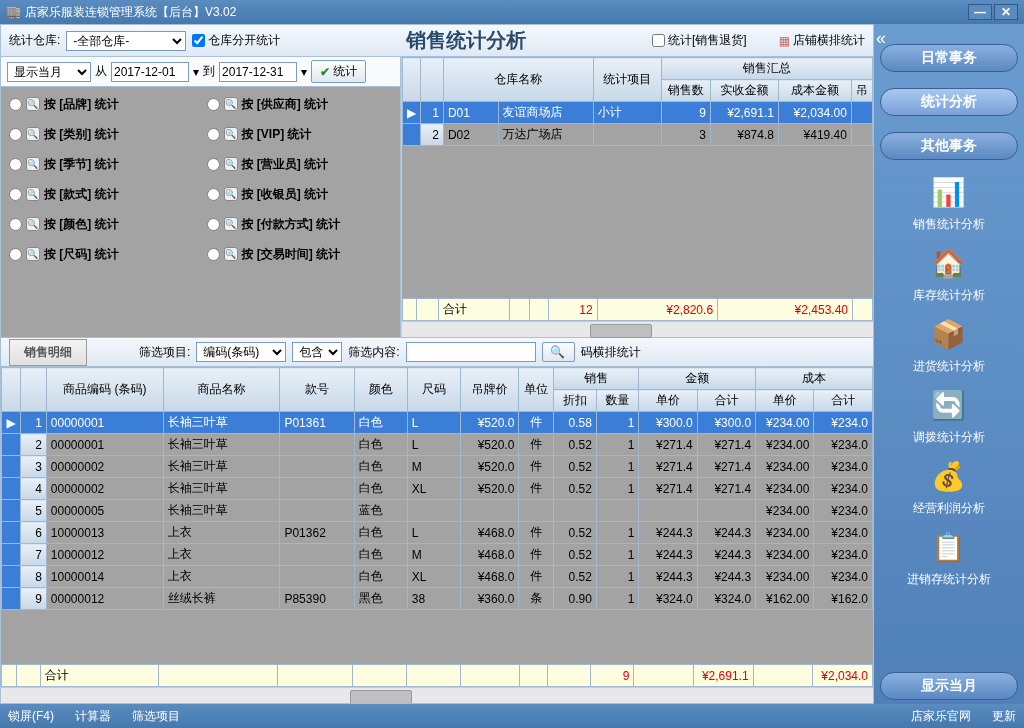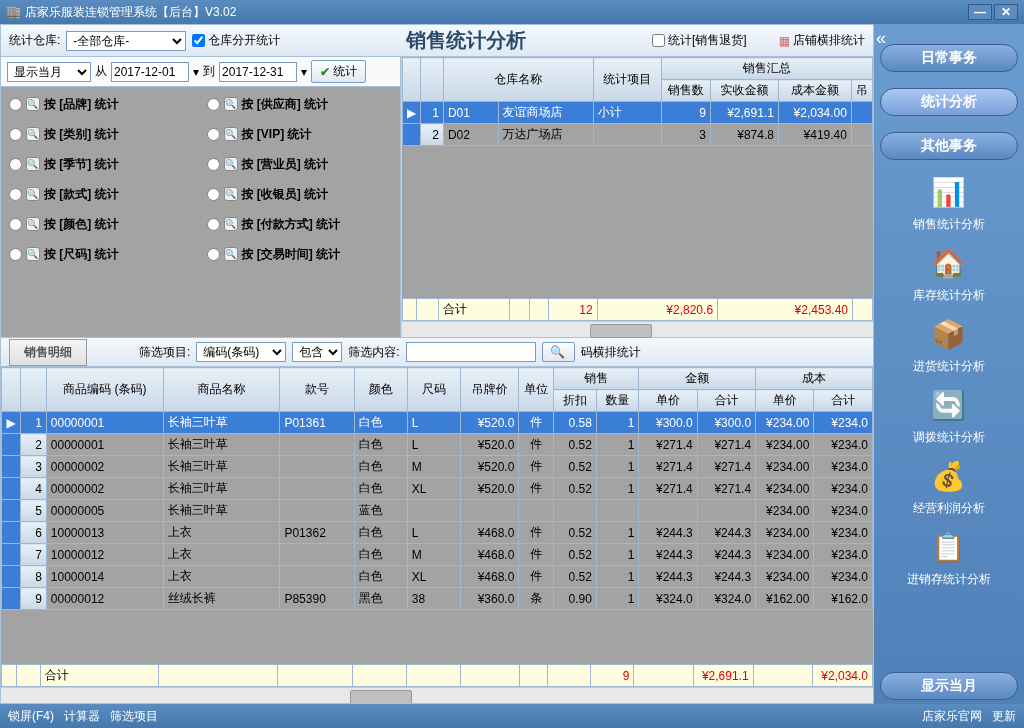--- a/index.html
+++ b/index.html
@@ -38,21 +38,21 @@
 .tab{background:linear-gradient(#f4f4f4,#e0e0e0);border:1px solid #999;padding:4px 14px;font-weight:bold;color:#555;display:inline-block}
 .detailtable{flex:1;overflow:hidden;display:flex;flex-direction:column}
 .footer-total{border-top:1px solid #a8c0d8}
 .sidebar{width:150px;background:linear-gradient(#6a9cd0,#5080b8);display:flex;flex-direction:column;align-items:center;padding:4px 0;gap:2px;position:relative}
 .sidebtn{width:138px;height:28px;background:linear-gradient(#8ab0e0,#5a88c0);border:1px solid #3a6090;border-radius:14px;color:#fff;font-size:14px;font-weight:bold;display:flex;align-items:center;justify-content:center;cursor:pointer}
 .sidebtn.active{background:linear-gradient(#a8c8f0,#7aa0d8)}
 .sideicons{flex:1;display:flex;flex-direction:column;align-items:center;gap:8px;margin-top:8px;overflow-y:auto}
 .sideicon{display:flex;flex-direction:column;align-items:center;gap:2px;color:#fff;cursor:pointer}
 .sideicon .ic{width:44px;height:44px;display:flex;align-items:center;justify-content:center;font-size:28px}
 .statusbar{height:24px;background:linear-gradient(#5a8cc0,#4578ac);color:#fff;display:flex;align-items:center;padding:0 8px;justify-content:space-between}
-.statusbar .grp{display:flex;gap:10px}
+.statusbar .grp{display:flex;gap:21px}
 .arrow-left{position:absolute;left:2px;top:4px;color:#fff;font-size:18px;cursor:pointer}
 .check{color:#2a8a2a;font-weight:bold}
 .rowptr{background:#3a7ed8;color:#fff;text-align:center;width:14px}
 .idx{background:linear-gradient(#e8f0f8,#c8d8e8);text-align:right;width:24px}
 </style>
 </head>
 <body>
 
 <div class="titlebar">
   <div class="left">

